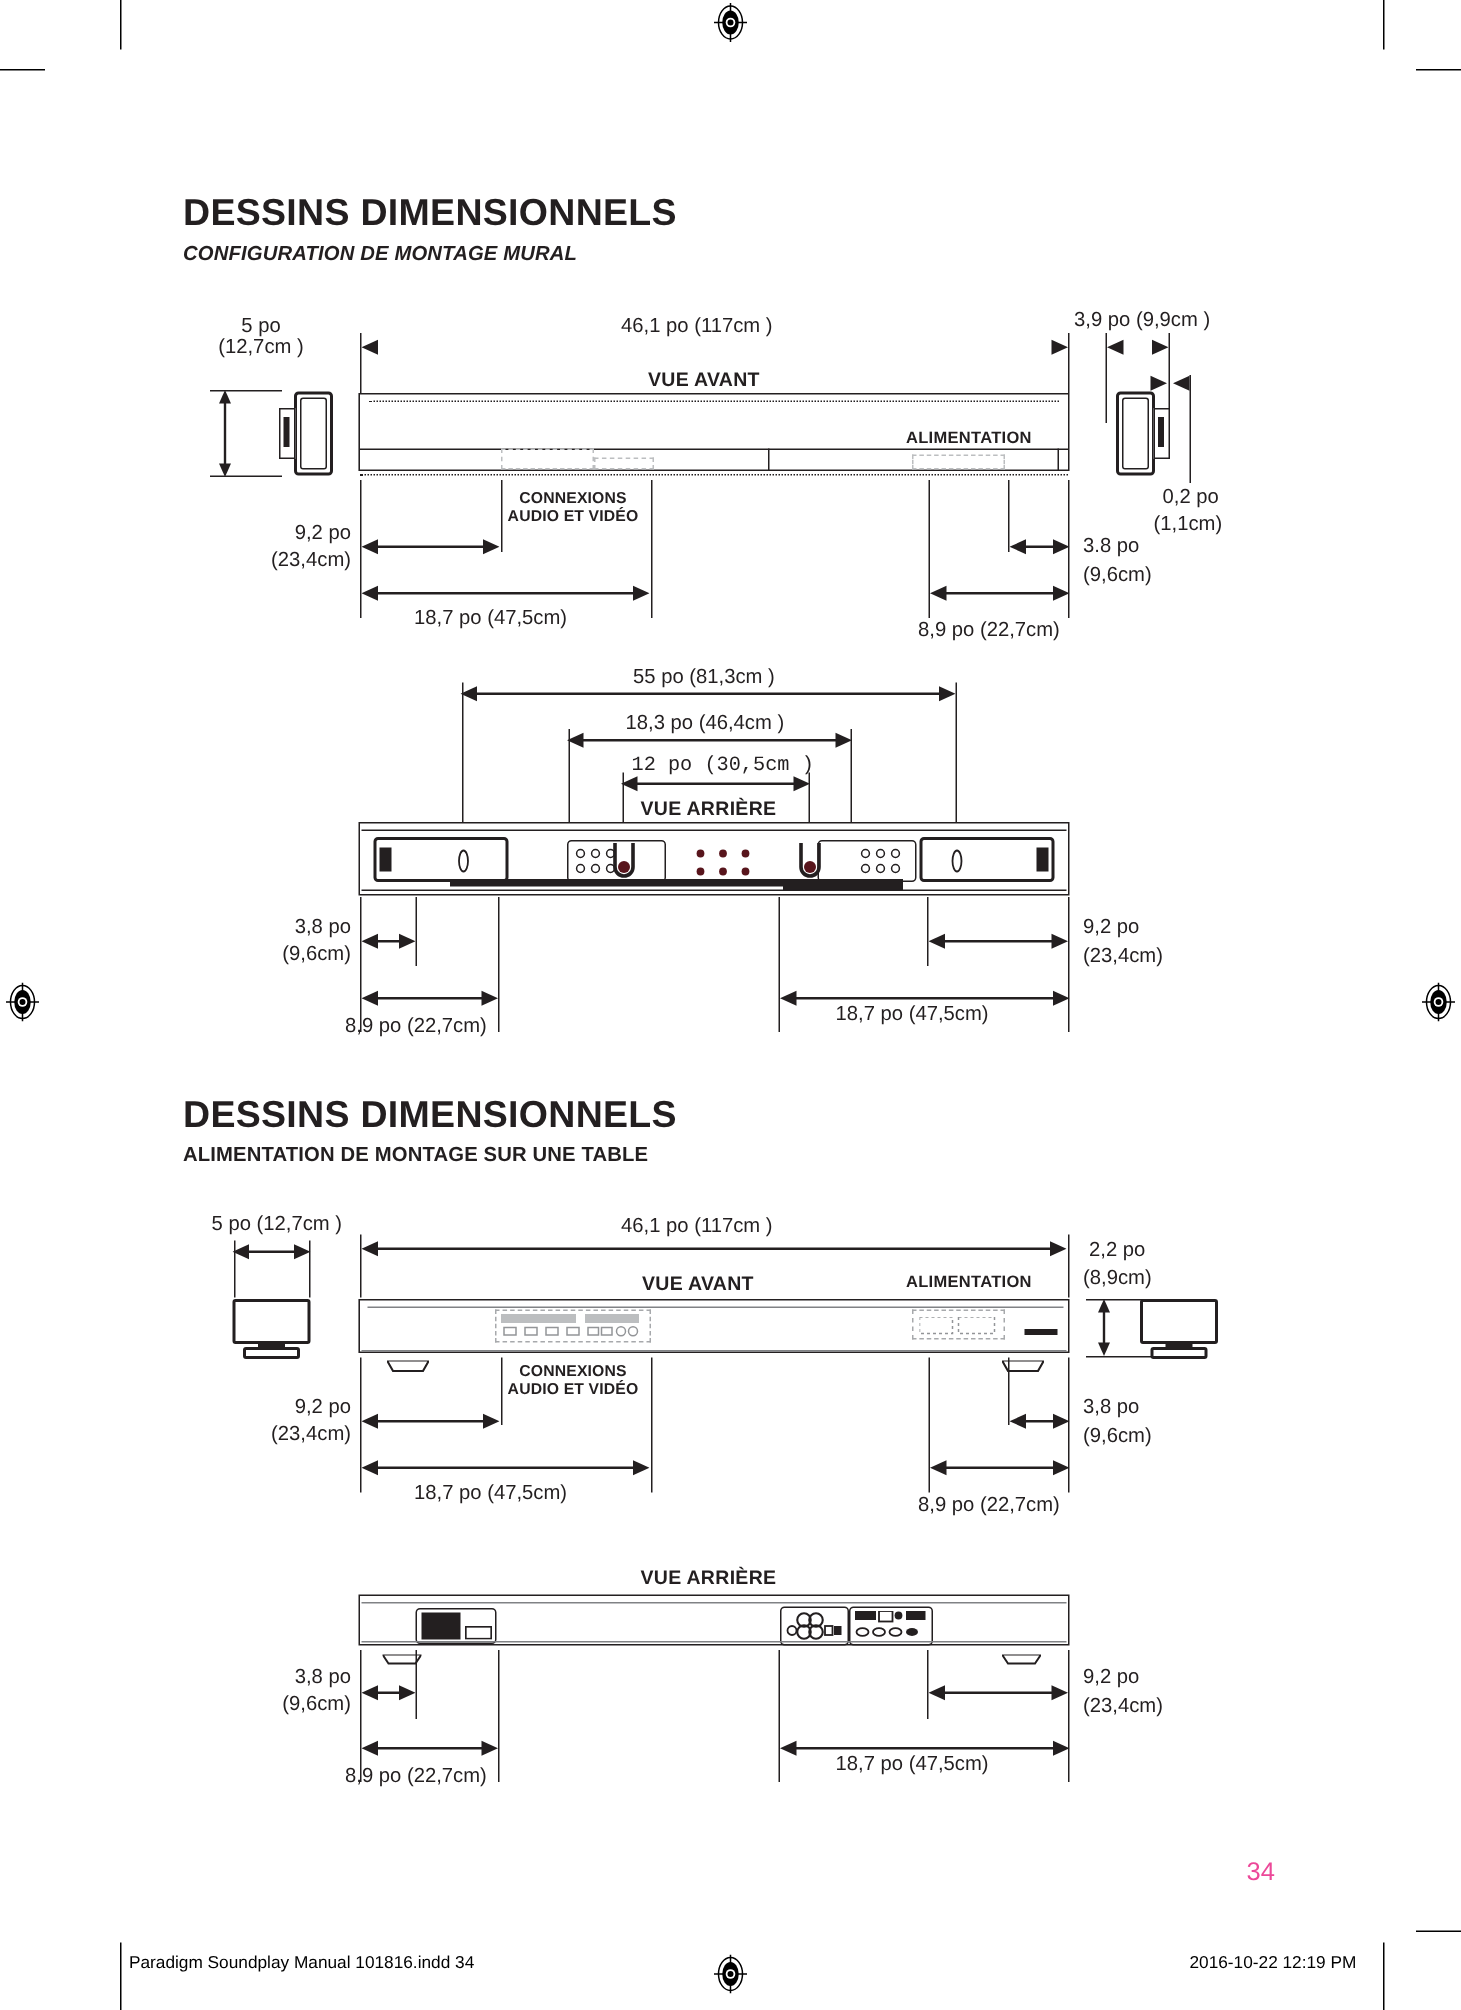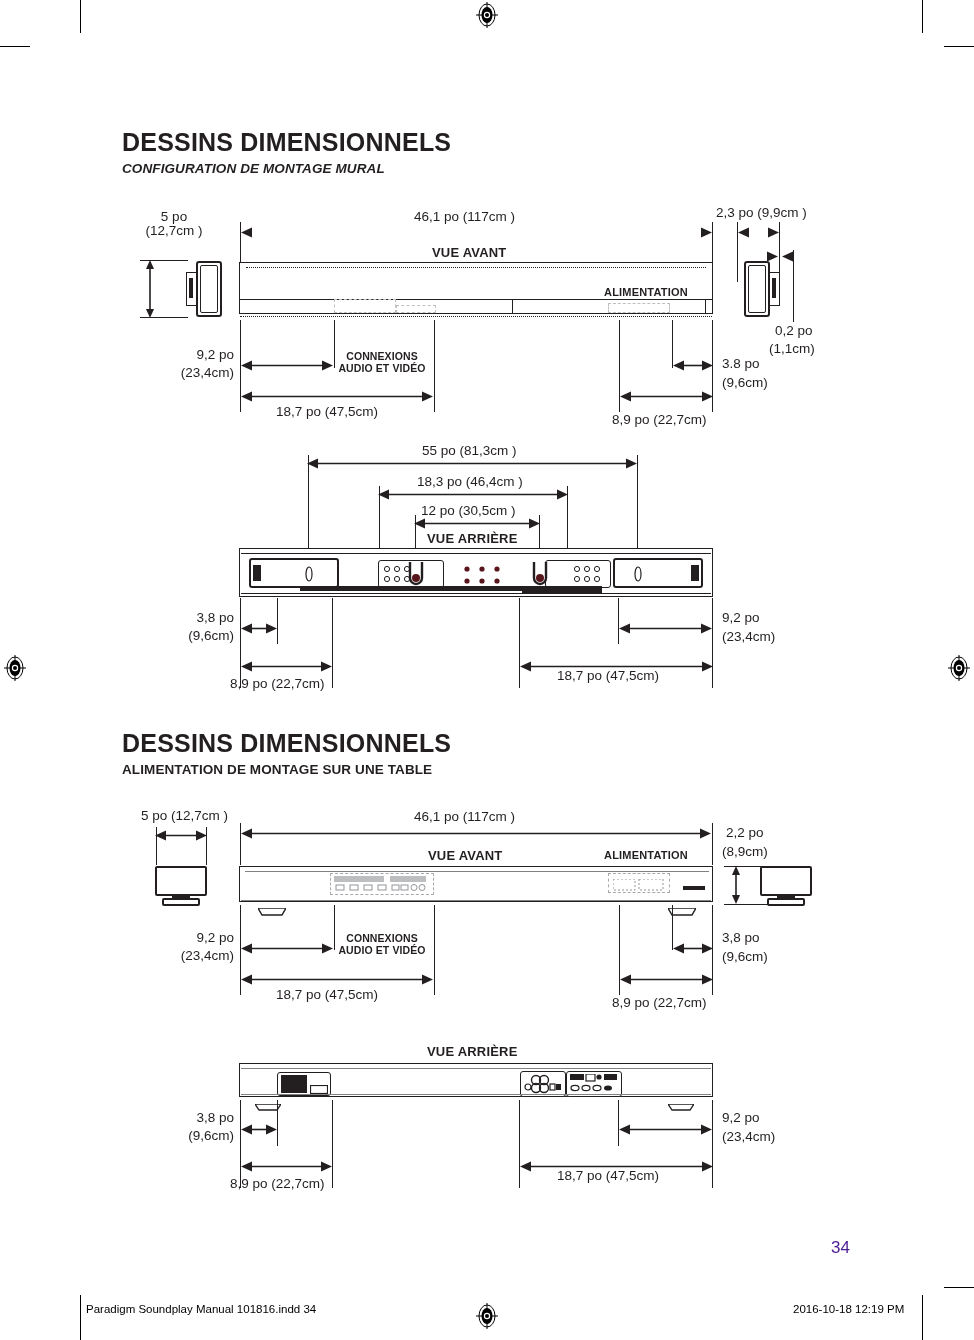--- a/index.html
+++ b/index.html
@@ -30,21 +30,21 @@
     font-size:13.5px;line-height:16px;color:#231f20;white-space:nowrap;
   }
   .dim.c{text-align:center;}
   .dim.r{text-align:right;}
   .viewlbl{
     font-size:13px;font-weight:bold;color:#231f20;white-space:nowrap;
     letter-spacing:.2px;
   }
   .conn{
     font-size:10.5px;font-weight:bold;line-height:12px;text-align:center;
-    color:#231f20;white-space:nowrap;letter-spacing:.1px;margin-top:24px;
+    color:#231f20;white-space:nowrap;letter-spacing:.1px;
   }
   .alim{
     font-size:11px;font-weight:bold;color:#231f20;white-space:nowrap;
     letter-spacing:.2px;
   }
 
   
   .vline{position:absolute;width:1px;background:#231f20;}
   .hline{position:absolute;height:1px;background:#231f20;}
 
@@ -63,21 +63,21 @@
   .tv-body{position:absolute;border:2.5px solid #231f20;border-radius:2px;background:#fff;box-sizing:border-box;}
   .tv-neck{position:absolute;background:#231f20;}
   .tv-base{position:absolute;border:2px solid #231f20;border-radius:2px;background:#fff;box-sizing:border-box;}
 
   
   .plate{position:absolute;border:1.5px solid #231f20;border-radius:3px;background:#fff;box-sizing:border-box;}
   .brkt{position:absolute;border:2.5px solid #231f20;box-sizing:border-box;}
   .blk{position:absolute;background:#231f20;}
 
   
-  .pageno{font-size:17px;color:#4c1d95;}
+  .pageno{font-size:17px;color:#ec4899;}
   .foot{font-size:11.5px;color:#000;white-space:nowrap;}
 </style>
 </head>
 <body>
 
 <div class="cropline" style="left:80px;top:0;width:1px;height:33px;"></div>
 <div class="cropline" style="left:922px;top:0;width:1px;height:33px;"></div>
 <div class="cropline" style="left:0;top:46px;width:30px;height:1px;"></div>
 <div class="cropline" style="left:944px;top:46px;width:30px;height:1px;"></div>
 <div class="cropline" style="left:80px;top:1295px;width:1px;height:45px;"></div>
@@ -139,21 +139,21 @@
     <polygon points="6,58 2,49 10,49" fill="#231f20"></polygon>
   </svg>
 </div>
 
 <div class="sv-body" style="left:196px;top:261px;width:26px;height:56px;"></div>
 <div class="sv-inner" style="left:200px;top:265px;width:18px;height:48px;"></div>
 <div class="sv-tab" style="left:186px;top:272px;width:11px;height:34px;"></div>
 <div class="blk" style="left:189px;top:278px;width:4px;height:20px;"></div>
 
 <div class="dim abs" style="left:414px;top:209px;">46,1 po (117cm   )</div>
-<div class="dim abs" style="left:716px;top:205px;">2,3 po (9,9cm  )</div>
+<div class="dim abs" style="left:716px;top:205px;">3,9 po (9,9cm  )</div>
 
 <div class="vline" style="left:240px;top:222px;height:40px;"></div>
 <div class="vline" style="left:712px;top:222px;height:40px;"></div>
 <div class="abs" style="left:241px;top:224px;">
   <svg width="12" height="11" viewBox="0 0 12 11">
       <polygon points="0,5.5 11,0.5 11,10.5" fill="#231f20"></polygon>
     </svg>
 </div>
 <div class="abs" style="left:700px;top:224px;">
   <svg width="12" height="11" viewBox="0 0 12 11">
@@ -257,21 +257,21 @@
   </svg>
 </div>
 <div class="dim abs" style="left:417px;top:474px;">18,3 po (46,4cm   )</div>
 <div class="abs" style="left:378px;top:486px;">
   <svg width="190" height="11" viewBox="0 0 190 11">
     <line x1="4" y1="5.5" x2="186" y2="5.5" stroke="#231f20" stroke-width="1.6"></line>
     <polygon points="0,5.5 11,0.5 11,10.5" fill="#231f20"></polygon>
     <polygon points="190,5.5 179,0.5 179,10.5" fill="#231f20"></polygon>
   </svg>
 </div>
-<div class="dim abs" style="left:421px;top:503px;">12 po (30,5cm  )</div>
+<div class="dim abs" style="left:421px;top:503px;font-family:Liberation Mono, monospace;">12 po (30,5cm  )</div>
 <div class="abs" style="left:414px;top:515px;">
   <svg width="126" height="11" viewBox="0 0 126 11">
     <line x1="4" y1="5.5" x2="122" y2="5.5" stroke="#231f20" stroke-width="1.6"></line>
     <polygon points="0,5.5 11,0.5 11,10.5" fill="#231f20"></polygon>
     <polygon points="126,5.5 115,0.5 115,10.5" fill="#231f20"></polygon>
   </svg>
 </div>
 <div class="viewlbl abs" style="left:427px;top:531px;">VUE ARRIÈRE</div>
 
 <div class="vline" style="left:308px;top:455px;height:120px;"></div>
@@ -607,13 +607,13 @@
   <svg width="193" height="11" viewBox="0 0 193 11">
     <line x1="4" y1="5.5" x2="189" y2="5.5" stroke="#231f20" stroke-width="1.6"></line>
     <polygon points="0,5.5 11,0.5 11,10.5" fill="#231f20"></polygon>
     <polygon points="193,5.5 182,0.5 182,10.5" fill="#231f20"></polygon>
   </svg>
 </div>
 <div class="dim abs" style="left:557px;top:1168px;">18,7 po (47,5cm)</div>
 
 <div class="pageno abs" style="left:831px;top:1238px;">34</div>
 <div class="foot abs" style="left:86px;top:1303px;">Paradigm Soundplay Manual 101816.indd   34</div>
-<div class="foot abs" style="left:793px;top:1303px;">2016-10-18   12:19 PM</div>
+<div class="foot abs" style="left:793px;top:1303px;">2016-10-22   12:19 PM</div>
 
 </body></html>

